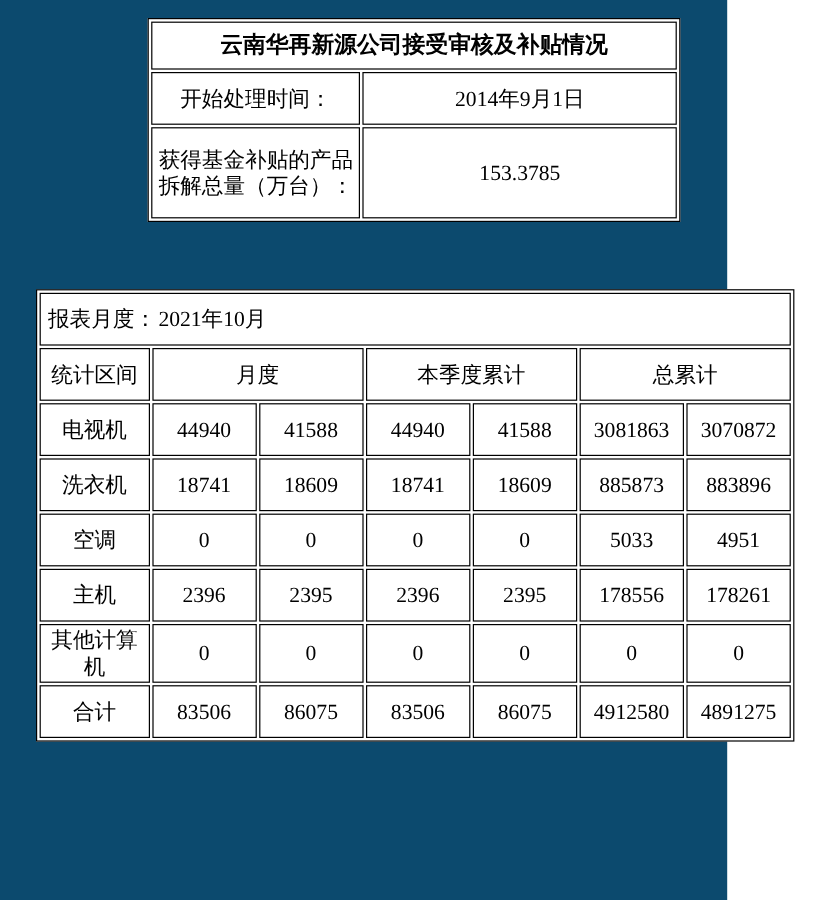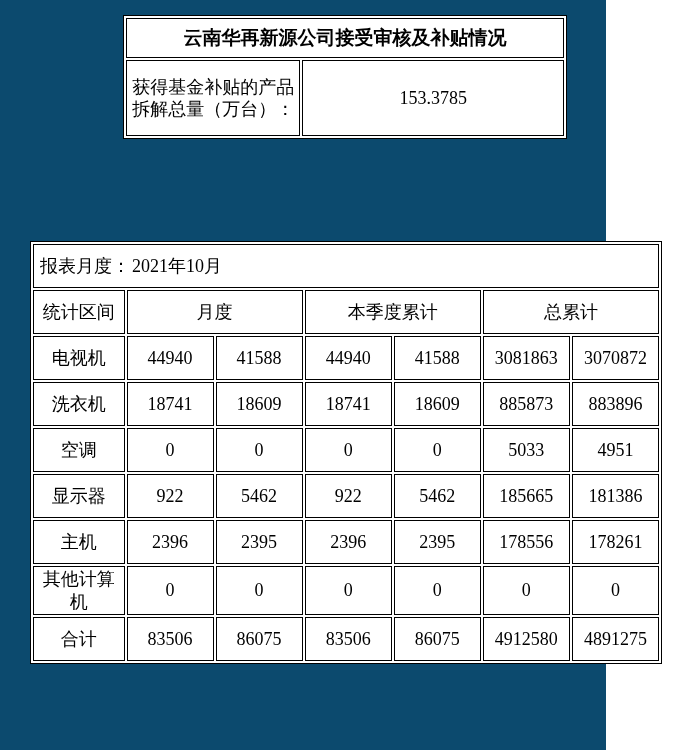--- a/index.html
+++ b/index.html
@@ -70,20 +70,24 @@
 
   <table class="summary-table">
     <colgroup>
         <col class="sc1">
         <col class="sc2">
       </colgroup>
     <tbody>
       <tr>
         <td colspan="2" class="title-cell">云南华再新源公司接受审核及补贴情况</td>
       </tr>
+      <tr>
+        <td>开始处理时间：</td>
+        <td>2014年9月1日</td>
+      </tr>
       <tr class="tall">
         <td>获得基金补贴的产品拆解总量（万台）：</td>
         <td>153.3785</td>
       </tr>
     </tbody>
   </table>
 
   <table class="report-table">
     <colgroup>
       <col class="rc1">
@@ -127,29 +131,20 @@
       <tr>
         <td>空调</td>
         <td>0</td>
         <td>0</td>
         <td>0</td>
         <td>0</td>
         <td>5033</td>
         <td>4951</td>
       </tr>
       <tr>
-        <td>显示器</td>
-        <td>922</td>
-        <td>5462</td>
-        <td>922</td>
-        <td>5462</td>
-        <td>185665</td>
-        <td>181386</td>
-      </tr>
-      <tr>
         <td>主机</td>
         <td>2396</td>
         <td>2395</td>
         <td>2396</td>
         <td>2395</td>
         <td>178556</td>
         <td>178261</td>
       </tr>
       <tr>
         <td>其他计算机</td>

